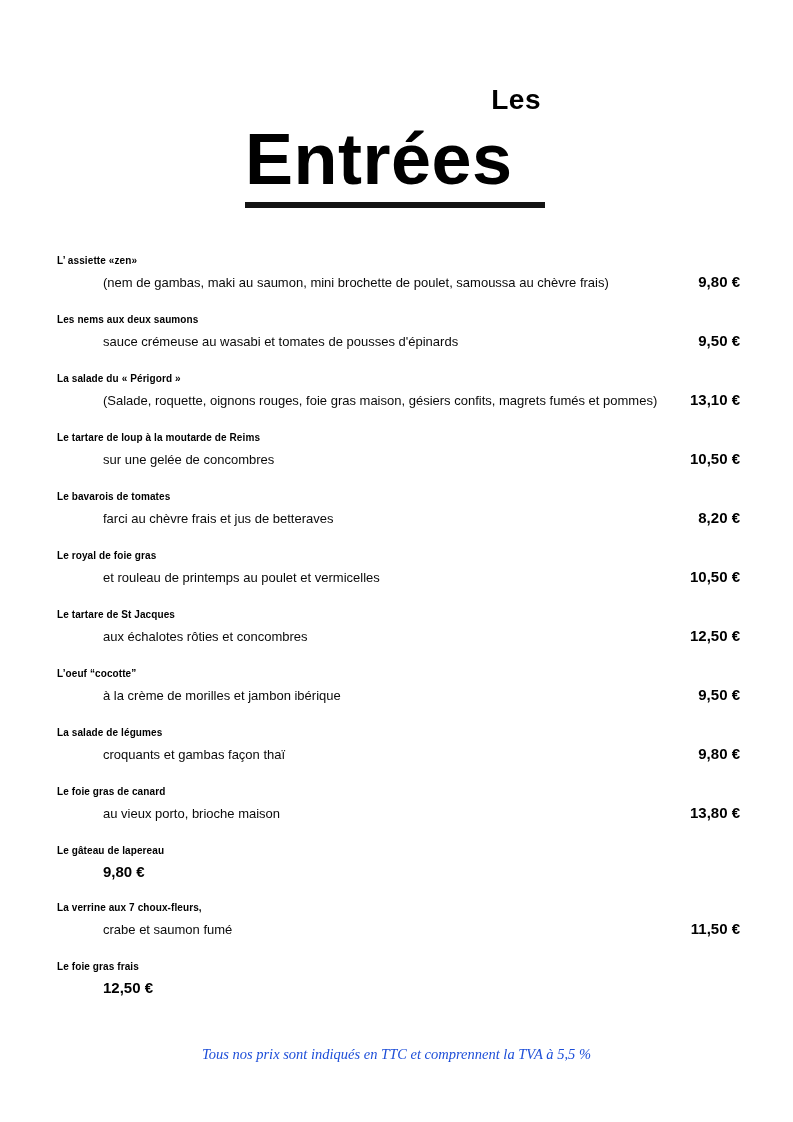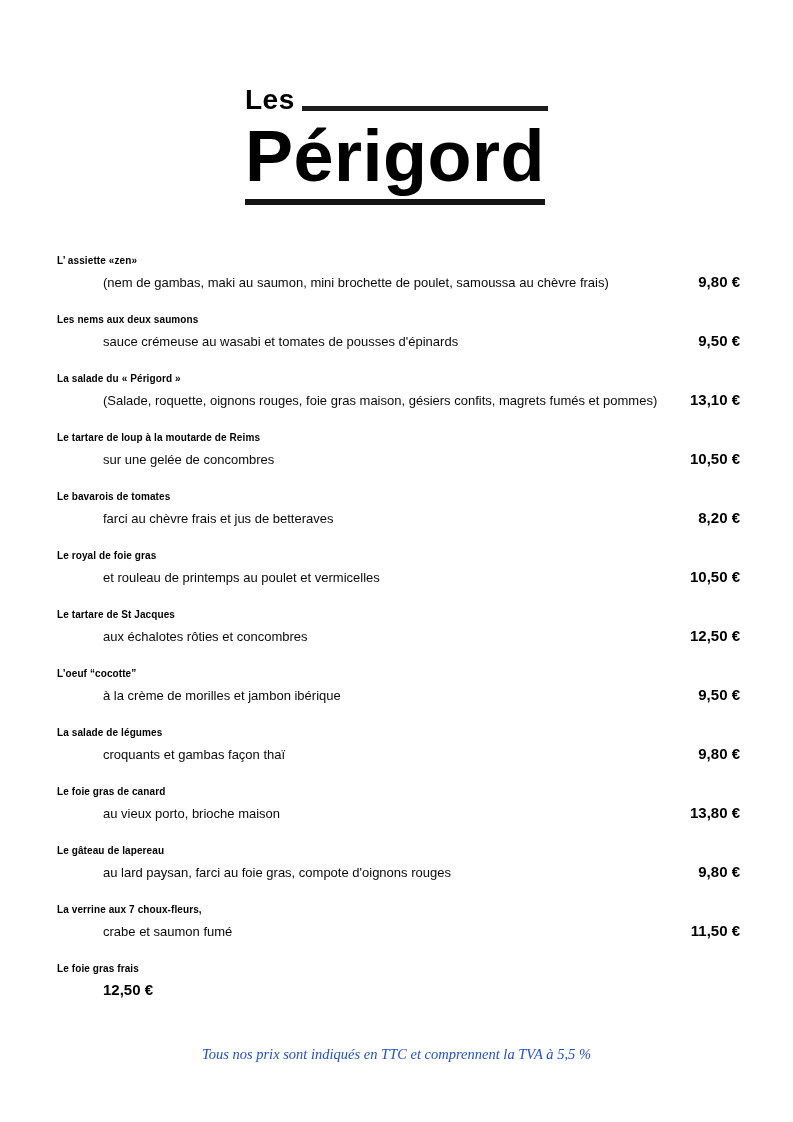--- a/index.html
+++ b/index.html
@@ -18,20 +18,21 @@
   
   .header {
     position: absolute;
     left: 245px;
     top: 86px;
     width: 303px;
   }
   .header-top {
     display: flex;
     align-items: flex-end;
+    flex-direction: column;
   }
   .header-prefix {
     font-size: 28px;
     font-weight: bold;
     line-height: 1;
     letter-spacing: 0.5px;
     padding-right: 7px;
   }
   .header-rule {
     flex: 1;
@@ -103,21 +104,21 @@
 </head>
 <body>
 
 <div class="page">
 
   <div class="header">
     <div class="header-top">
       <span class="header-prefix">Les</span>
       <span class="header-rule"></span>
     </div>
-    <div class="header-title">Périgord</div>
+    <div class="header-title">Entrées</div>
     <div class="header-underline"></div>
   </div>
 
   <div class="menu">
 
       <div class="menu-item">
         <div class="item-name">L’ assiette «zen»</div>
         <div class="item-row">
           <span class="item-desc">(nem de gambas, maki au saumon, mini brochette de poulet, samoussa au chèvre frais)</span>
           <span class="item-price">9,80 €</span>
@@ -192,21 +193,20 @@
         <div class="item-name">Le foie gras de canard</div>
         <div class="item-row">
           <span class="item-desc">au vieux porto, brioche maison</span>
           <span class="item-price">13,80 €</span>
         </div>
       </div>
 
       <div class="menu-item">
         <div class="item-name">Le gâteau de lapereau</div>
         <div class="item-row">
-          <span class="item-desc">au lard paysan, farci au foie gras, compote d'oignons rouges</span>
           <span class="item-price">9,80 €</span>
         </div>
       </div>
 
       <div class="menu-item">
         <div class="item-name">La verrine aux 7 choux-fleurs,</div>
         <div class="item-row">
           <span class="item-desc">crabe et saumon fumé</span>
           <span class="item-price">11,50 €</span>
         </div>

